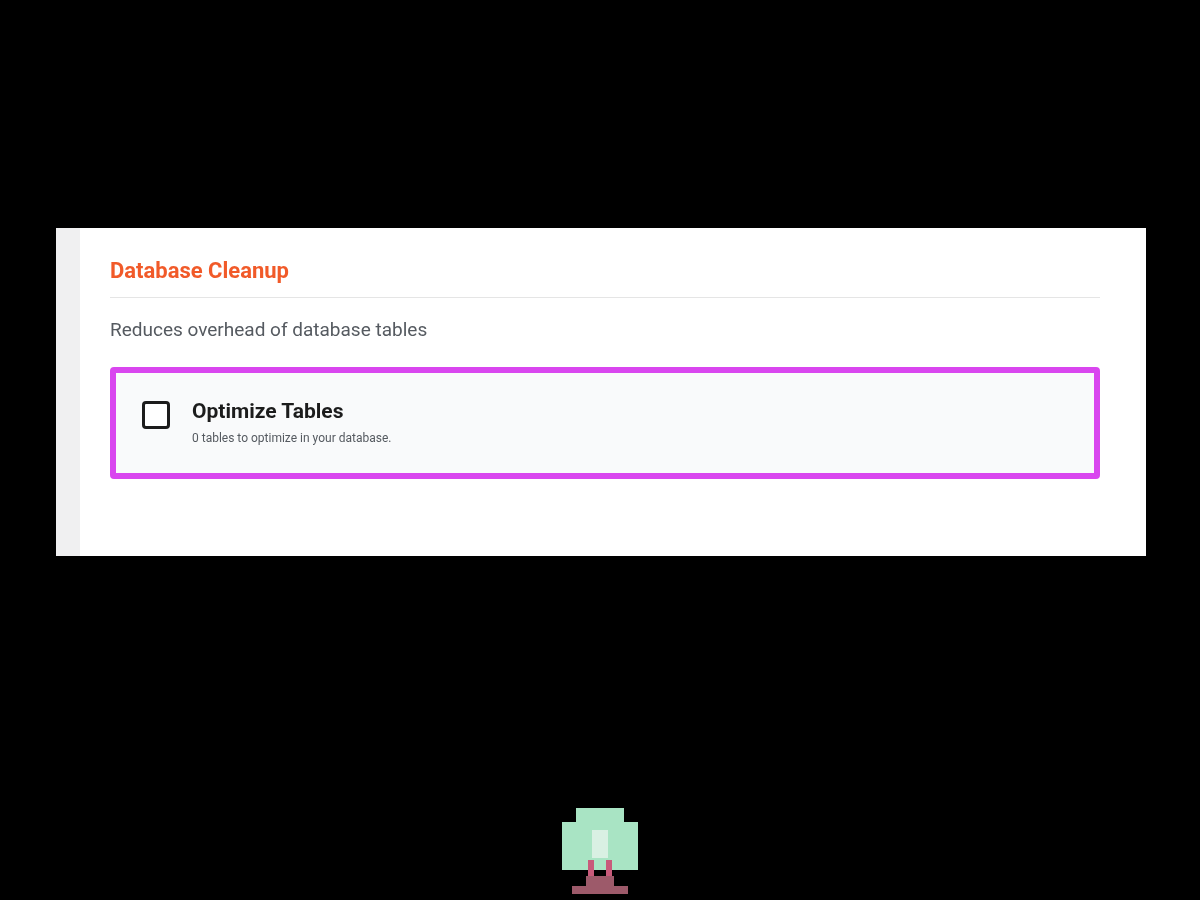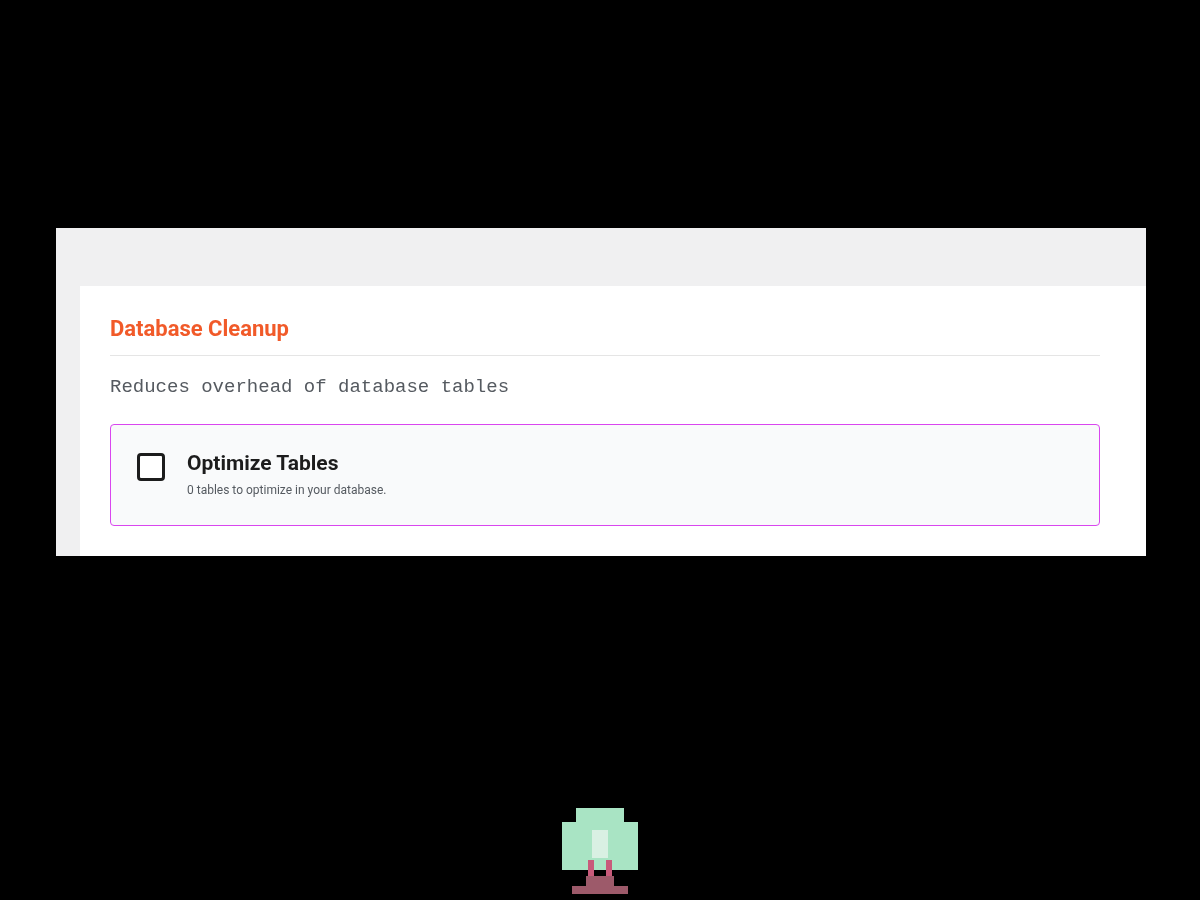--- a/index.html
+++ b/index.html
@@ -16,21 +16,20 @@
       overflow: hidden;
     }
     .panel-wrapper {
       position: absolute;
       top: 228px;
       left: 56px;
       width: 1090px;
       height: 328px;
       background: #f0f0f1;
       display: flex;
-      align-items: flex-end;
     }
     .panel-sidebar {
       width: 24px;
       background: #f0f0f1;
     }
     .panel-content {
       flex: 1;
       background: #ffffff;
       padding: 30px 46px 30px 30px;
     }
@@ -43,25 +42,24 @@
     .divider {
       height: 1px;
       background: #e5e5e5;
       margin-bottom: 20px;
     }
     .section-description {
       color: #555a60;
       font-size: 19px;
       font-weight: 400;
       margin-bottom: 26px;
-      font-family: Liberation Mono, monospace;
     }
     .option-card {
       background: #f9fafb;
-      border: 1px solid #d946ef;
+      border: 6px solid #d946ef;
       border-radius: 4px;
       padding: 26px 26px 28px 26px;
       display: flex;
       align-items: flex-start;
       gap: 22px;
     }
     .checkbox {
       width: 28px;
       height: 28px;
       border: 3px solid #1c1c1c;

